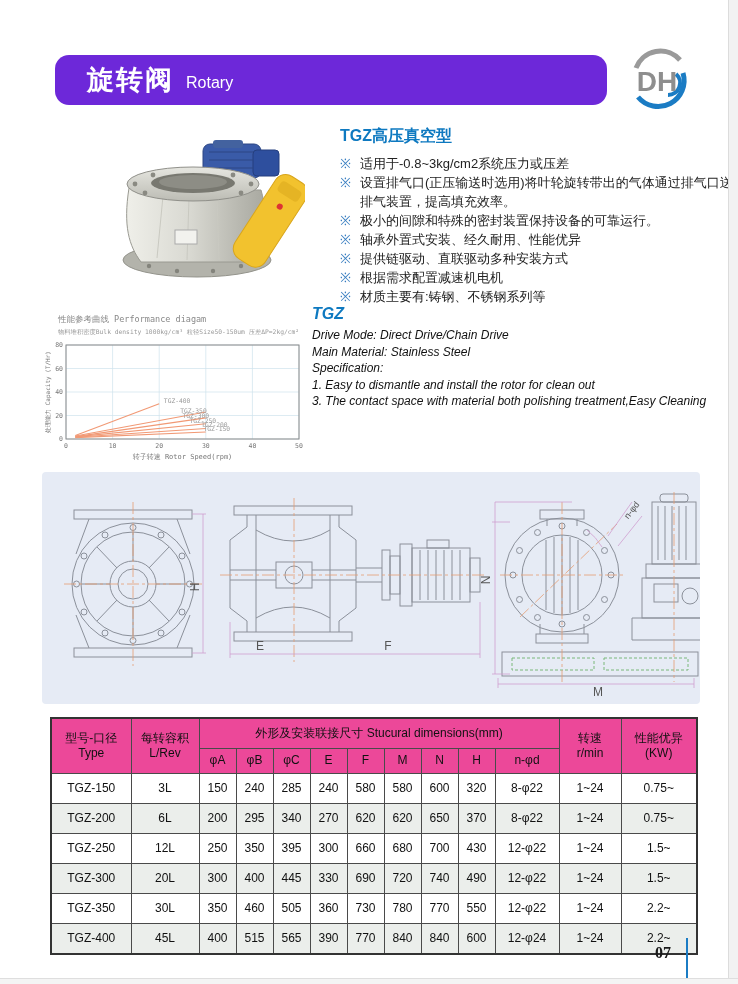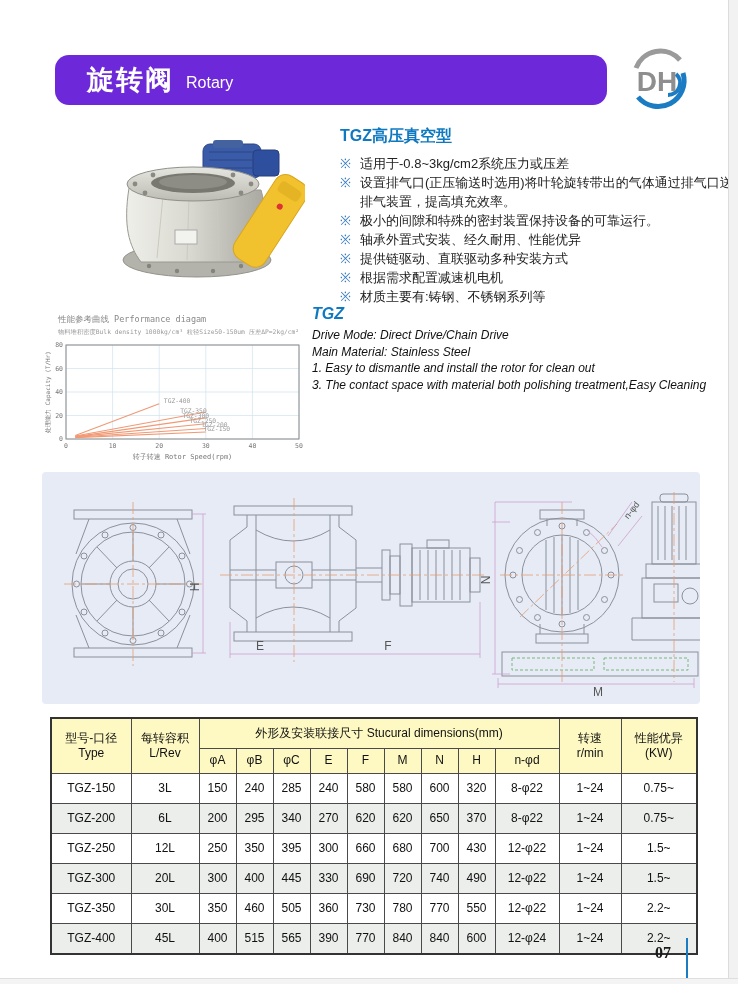--- a/index.html
+++ b/index.html
@@ -39,21 +39,21 @@
   
   .chart-wrap{position:absolute;left:44px;top:312px;width:278px;height:152px;}
 
   
   .drawing-panel{position:absolute;left:42px;top:472px;width:658px;height:232px;background:#e6ebf5;border-radius:4px;}
 
   
   .dim-table{position:absolute;left:50px;top:717px;border-collapse:collapse;table-layout:fixed;
     font-size:12px;color:#111;border:2px solid #333;}
   .dim-table th,.dim-table td{border:1px solid #4a4a4a;text-align:center;vertical-align:middle;padding:0;}
-  .dim-table thead th{background:#fef9c3;font-weight:normal;line-height:1.25;}
+  .dim-table thead th{background:#ec4899;font-weight:normal;line-height:1.25;}
   .dim-table thead .r1{height:30px;}
   .dim-table thead .r2 th{height:24px;}
   .dim-table tbody td{height:29px;background:#fff;}
   .dim-table tbody tr:nth-child(even) td{background:#ebeeeb;}
 
   
   .page-number{position:absolute;left:655px;top:944px;font-family:"Liberation Serif",serif;
     font-weight:bold;font-size:16px;color:#1a1a1a;}
   .page-number-tick{position:absolute;left:686px;top:938px;width:2px;height:46px;background:#1b7cc4;}
 
@@ -165,20 +165,21 @@
           <span class="txt">材质主要有:铸钢、不锈钢系列等</span>
         </li>
       </ul>
   </div>
 
   <div class="spec-block">
     <h3 class="spec-title">TGZ</h3>
     <div class="spec-lines" id="spec-lines">
         <p>Drive Mode: Direct Drive/Chain Drive</p>
         <p>Main Material: Stainless Steel</p>
+        <p>Specification:</p>
         <p>1. Easy to dismantle and install the rotor for clean out</p>
         <p>3. The contact space with material both polishing treatment,Easy Cleaning</p>
       </div>
   </div>
 
   <div class="chart-wrap">
     <svg id="perf-chart" width="278" height="152" viewBox="0 0 278 152">
         <text x="14" y="10" font-size="8.5" fill="#888" class="cadtext">性能参考曲线 Performance diagam</text>
         <text x="14" y="22" font-size="6.3" fill="#999" class="cadtext">物料堆积密度Bulk density 1000kg/cm³  粒径Size50-150um  压差ΔP=2kg/cm²</text>
         <line x1="22" y1="33" x2="22" y2="127" stroke="#cfe2ec" stroke-width="0.7"></line>

